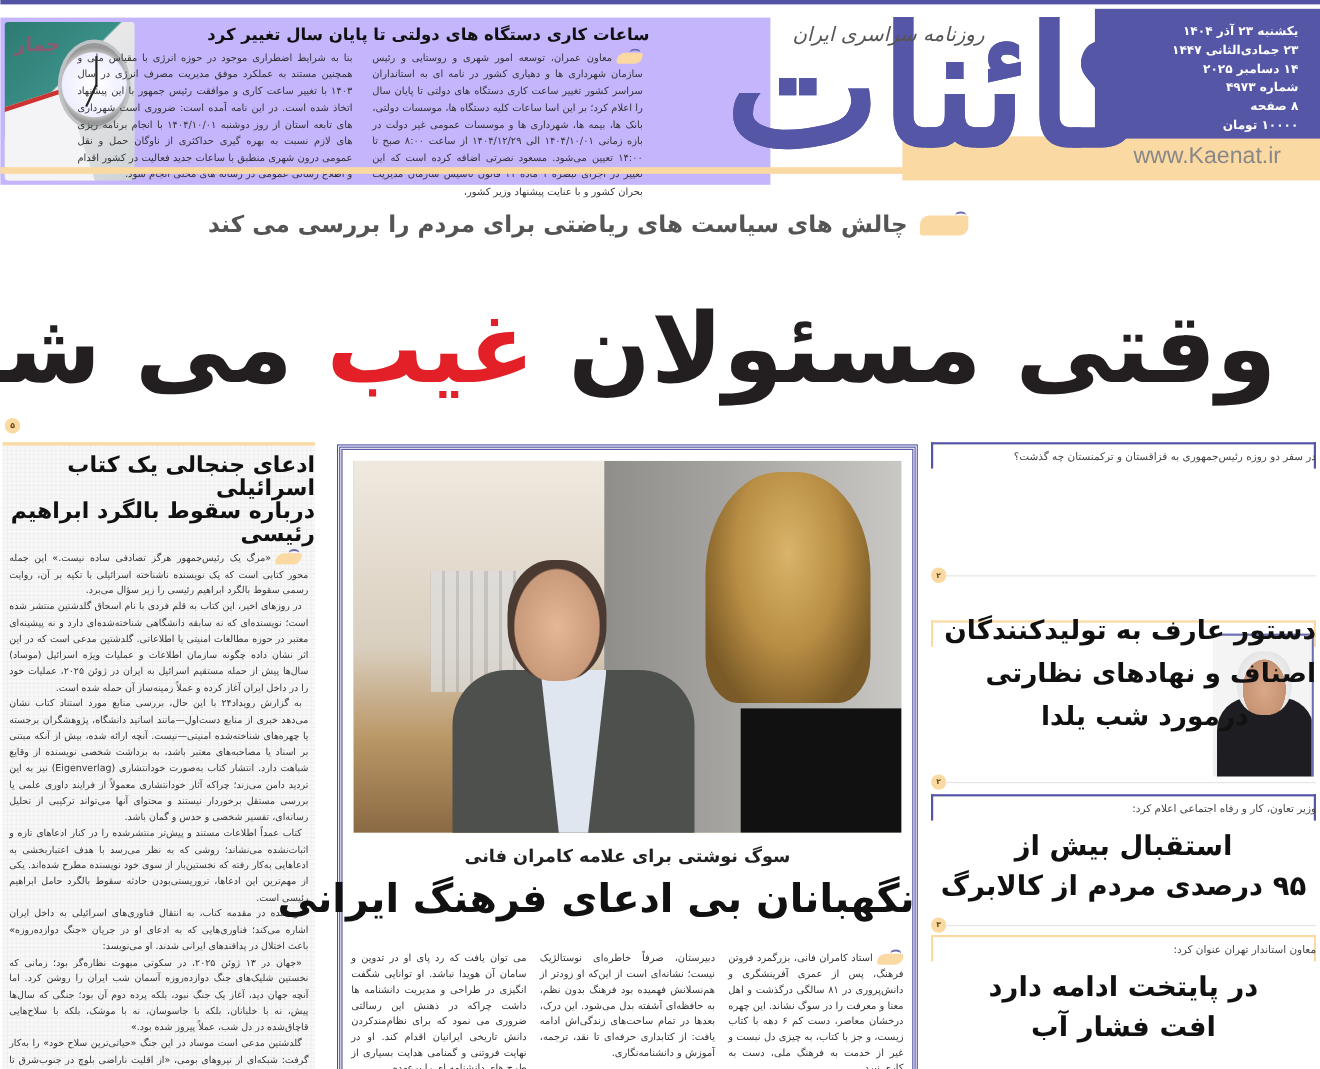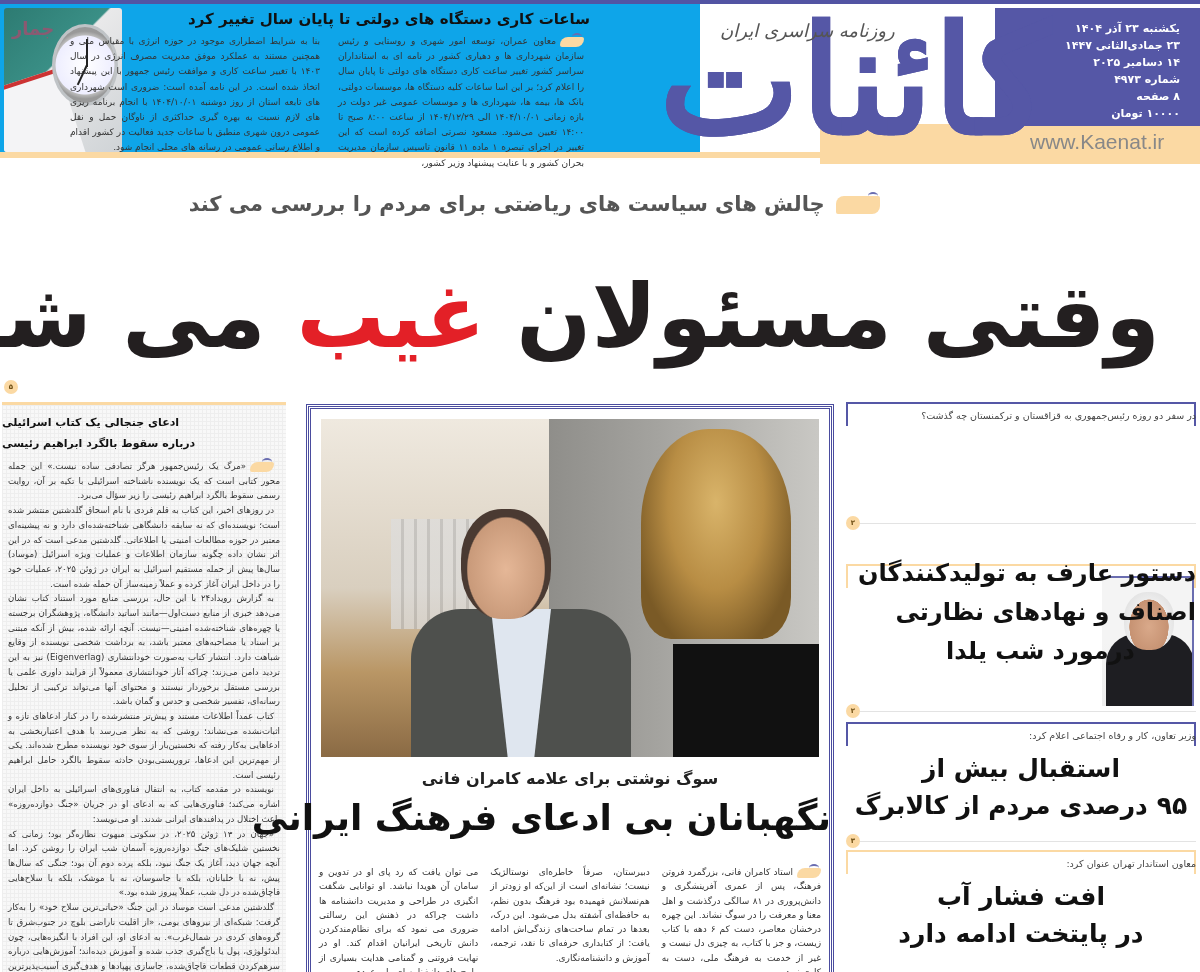--- a/index.html
+++ b/index.html
@@ -11,21 +11,21 @@
 
 .masthead{position:absolute;left:700px;top:6px;width:500px;height:152px}
 .mast-purple{position:absolute;right:0;top:2px;width:205px;height:118px;background:#5557a6}
 .mast-orange{position:absolute;right:0;top:118px;width:380px;height:40px;background:#fbd9a3}
 .mast-info{position:absolute;right:20px;top:12px;width:190px;color:#fff;font-size:11px;line-height:17px;text-align:right;font-weight:bold}
 .mast-logo{position:absolute;right:150px;top:-6px;font-size:150px;line-height:160px;font-weight:700;color:#5557a6;font-family:"DejaVu Serif",serif;letter-spacing:-4px;text-shadow:0 0 0 #5557a6}
 .mast-tagline{position:absolute;left:20px;top:14px;font-size:18px;color:#555;font-style:italic;font-family:"DejaVu Serif",serif}
 .mast-url{position:absolute;left:330px;top:124px;font-size:21px;color:#888;direction:ltr;font-family:"Liberation Sans",sans-serif}
 
 
-.top-strip{position:absolute;left:0;top:4px;width:700px;height:152px;background:#0ea5e9}
+.top-strip{position:absolute;left:0;top:16px;width:700px;height:152px;background:#c4b5fd}
 .top-strip-border{position:absolute;left:0;top:152px;width:1200px;height:6px;background:#fbd9a3}
 .ts-img{position:absolute;left:4px;top:4px;width:118px;height:144px;background:linear-gradient(135deg,#2d7b72 0%,#3a8f86 40%,#e9e9ea 41%,#cfd3d6 100%);border-radius:3px;overflow:hidden}
 .ts-img .clock{position:absolute;left:48px;top:16px;width:66px;height:82px;border-radius:50%;background:radial-gradient(circle,#fff 0%,#eef 60%,#bbb 62%,#999 70%);border:3px solid #bfc3c6}
 .ts-img .clock:before{content:"";position:absolute;left:31px;top:12px;width:2px;height:28px;background:#222}
 .ts-img .clock:after{content:"";position:absolute;left:31px;top:38px;width:2px;height:22px;background:#222;transform:rotate(25deg);transform-origin:top}
 .ts-img .cal{position:absolute;left:-10px;top:70px;width:80px;height:90px;background:#f4f4f6;transform:rotate(-18deg);border-top:4px solid #c33}
 .ts-img .logo-wm{position:absolute;left:8px;top:10px;color:#a05070;font-weight:bold;font-size:18px;opacity:.8}
 .ts-title{position:absolute;right:110px;top:6px;font-size:15px;font-weight:900;color:#111;white-space:nowrap}
 .ts-col{position:absolute;top:30px;font-size:9px;line-height:15.2px;color:#333;text-align:justify}
 .ts-col1{right:116px;width:246px}
@@ -35,21 +35,21 @@
 
 
 .kicker{position:absolute;left:320px;top:192px;width:560px;text-align:center;font-size:21px;font-weight:900;color:#555;white-space:nowrap}
 .kicker .kaenat-tag{width:44px;height:18px;vertical-align:middle}
 .headline{position:absolute;left:20px;top:262px;width:1140px;text-align:center;font-size:88px;line-height:110px;font-weight:900;color:#231f20;white-space:nowrap;letter-spacing:-2px}
 .headline .red{color:#e32027}
 .pg-badge{position:absolute;width:14px;height:14px;border-radius:50%;background:#fbd9a3;color:#6a4a10;font-size:7px;line-height:14px;text-align:center;font-weight:bold}
 
 
 .left-col{position:absolute;left:2px;top:402px;width:284px;height:570px;background:#f8f8f8;border-top:3px solid #fbd9a3;background-image:linear-gradient(#eee 1px,transparent 1px),linear-gradient(90deg,#eee 1px,transparent 1px);background-size:4px 4px}
-.left-title{text-align:left;font-size:11px;font-weight:900;color:#111;line-height:21px;margin-top:7px}
+.left-title{text-align:right;font-size:20px;font-weight:900;color:#111;line-height:21px;margin-top:7px}
 .left-body{padding:5px 6px 0 6px;font-size:8.6px;line-height:14.7px;color:#333;text-align:justify}
 .left-body p{text-indent:6px}
 
 
 .feature{position:absolute;left:306px;top:404px;width:528px;height:580px;border:3px double #4a4c9e;outline:1px solid #4a4c9e;outline-offset:-5px;background:#fff}
 .feature-photo{position:absolute;left:12px;top:12px;width:498px;height:338px;overflow:hidden;background:#cbb99a}
 .fp-room{position:absolute;left:0;top:0;width:230px;height:338px;background:linear-gradient(180deg,#efe9df 0%,#d9cfbf 50%,#b99665 75%,#8a6a44 100%)}
 .fp-wall{position:absolute;left:228px;top:0;width:270px;height:338px;background:linear-gradient(90deg,#8f8e8a,#a4a39f 40%,#c9c8c4)}
 .fp-shelf{position:absolute;left:70px;top:100px;width:110px;height:110px;background:repeating-linear-gradient(90deg,#ddd 0 10px,#bbb 10px 13px);opacity:.7}
 .fp-bust{position:absolute;left:320px;top:10px;width:150px;height:210px;background:radial-gradient(ellipse at 50% 35%,#d9b46a 0%,#b88d44 45%,#7a5a26 80%);border-radius:45% 45% 20% 20%}
@@ -198,19 +198,19 @@
         <div>۹۵ درصدی مردم از کالابرگ</div>
       </div>
       <div class="pg-badge" style="left:0;top:112px">۳</div>
       <div class="rule" style="top:119px"></div>
     </div>
 
     <div class="rbox r4">
       <div class="frame"></div>
       <div class="sub">معاون استاندار تهران عنوان کرد:</div>
       <div class="title">
+        <div>در پایتخت ادامه دارد</div>
         <div>افت فشار آب</div>
-        <div>در پایتخت ادامه دارد</div>
       </div>
 
     </div>
   </div>
 </div>
 
 </body></html>

